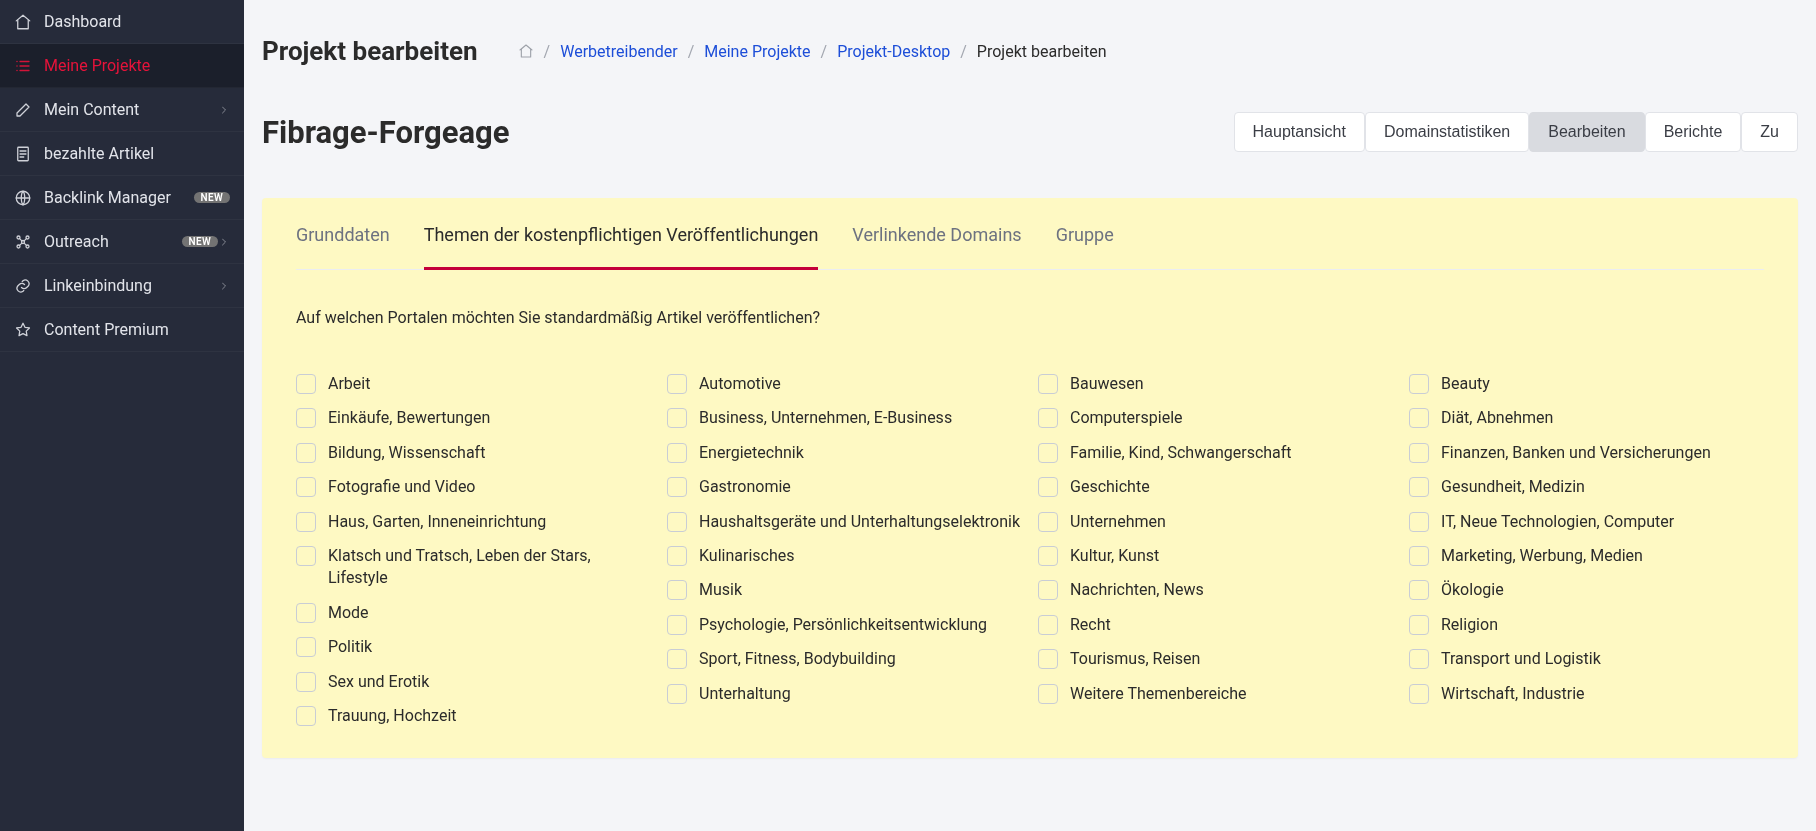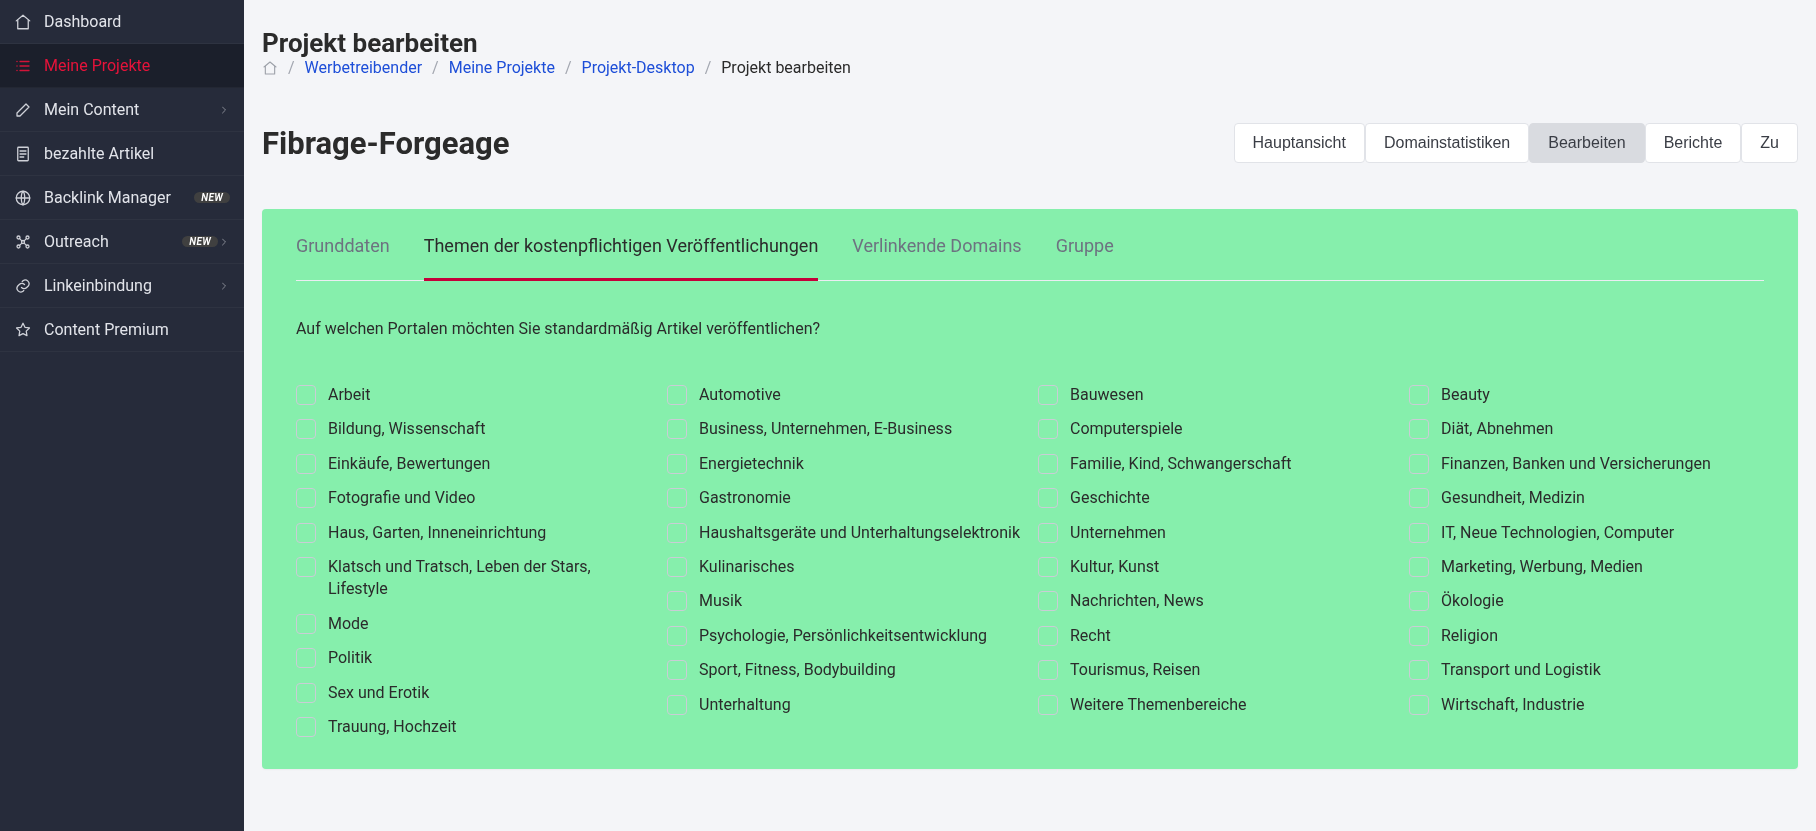--- a/index.html
+++ b/index.html
@@ -6,42 +6,42 @@
   html, body { height: 100%; font-family: -apple-system, BlinkMacSystemFont, "Segoe UI", Roboto, "Helvetica Neue", Arial, sans-serif; font-size: 16px; color: #2b2b2b; }
   body { display: flex; background: #f4f5f8; overflow: hidden; }
 
   
   .sidebar { width: 244px; min-width: 244px; background: #262b3a; color: #d9dbe1; display: flex; flex-direction: column; height: 100vh; }
   .side-item { display: flex; align-items: center; height: 44px; padding: 0 14px; cursor: pointer; font-size: 16px; color: #e2e4ea; position: relative; border-bottom: 1px solid rgba(255,255,255,0.04); }
   .side-item.active { background: #1b1f2b; color: #e6133a; }
   .side-icon { width: 18px; height: 18px; margin-right: 12px; display: inline-flex; align-items: center; justify-content: center; opacity: 0.9; }
   .side-item.active .side-icon { color: #e6133a; }
   .side-label { flex: 1; white-space: nowrap; overflow: hidden; text-overflow: ellipsis; }
-  .side-badge { background: #404040; color: #fff; font-size: 10px; font-weight: 600; padding: 0 7px; border-radius: 10px; margin-left: 8px; letter-spacing: 0.3px; font-style: italic; }
+  .side-badge { background: #737373; color: #fff; font-size: 10px; font-weight: 600; padding: 0 7px; border-radius: 10px; margin-left: 8px; letter-spacing: 0.3px; }
   .side-chevron { margin-left: auto; opacity: 0.6; }
 
   
   .main { flex: 1; overflow: auto; padding: 0 18px 18px 18px; }
 
-  .header-row { display: flex; padding-top: 28px; flex-direction: column; }
+  .header-row { display: flex; align-items: center; padding-top: 36px; }
   .page-header { font-size: 26px; font-weight: 700; color: #2b2b2b; margin-right: 40px; white-space: nowrap; }
   .breadcrumbs { display: flex; align-items: center; gap: 10px; font-size: 16px; color: #7a7f89; flex-wrap: wrap; }
   .breadcrumbs .sep { color: #a3a7b0; }
   .breadcrumbs .crumb { color: #1d4ed8; cursor: pointer; }
   .breadcrumbs .crumb.current { color: #2b2b2b; cursor: default; }
   .bc-home { width: 16px; height: 16px; display: inline-flex; align-items: center; justify-content: center; opacity: 0.7; }
 
   .title-row { display: flex; align-items: center; margin-top: 46px; }
   .project-title { font-size: 31px; font-weight: 700; color: #2b2b2b; flex: 1; }
   .action-btns { display: flex; gap: 0; }
   .action-btns .btn { background: #fff; border: 1px solid #e1e3e8; padding: 10px 18px; font-size: 16px; color: #3a3d45; cursor: pointer; border-radius: 4px; white-space: nowrap; }
   .action-btns .btn.active { background: #d9dbe0; border-color: #d9dbe0; }
   .action-btns .btn:first-child { margin-left: 0; }
 
-  .card { background: #86efac; border-radius: 4px; margin-top: 46px; padding: 0 34px 24px 34px; box-shadow: 0 1px 2px rgba(0,0,0,0.04); min-height: 560px; }
+  .card { background: #fef9c3; border-radius: 4px; margin-top: 46px; padding: 0 34px 24px 34px; box-shadow: 0 1px 2px rgba(0,0,0,0.04); min-height: 560px; }
 
   .tabs { display: flex; gap: 34px; border-bottom: 1px solid #ebedf2; }
   .tab { padding: 26px 0 22px 0; font-size: 18px; color: #6d7280; cursor: pointer; border-bottom: 3px solid transparent; margin-bottom: -1px; }
   .tab.active { color: #2b2b2b; }
   .tab.underline { border-bottom-color: #c4003a; }
 
   .question { margin-top: 38px; font-size: 16px; color: #2b2b2b; }
 
   .topics-grid { margin-top: 40px; display: grid; grid-template-columns: repeat(4, 1fr); column-gap: 16px; }
   .topic-col { display: flex; flex-direction: column; }
@@ -192,25 +192,25 @@
       </div>
     <div class="question">Auf welchen Portalen möchten Sie standardmäßig Artikel veröffentlichen?</div>
     <div class="topics-grid" id="topics-grid">
         <div class="topic-col">
           <label class="topic-item">
             <span class="topic-check"></span>
             <span class="topic-label">Arbeit</span>
           </label>
           <label class="topic-item">
             <span class="topic-check"></span>
+            <span class="topic-label">Einkäufe, Bewertungen</span>
+          </label>
+          <label class="topic-item">
+            <span class="topic-check"></span>
             <span class="topic-label">Bildung, Wissenschaft</span>
-          </label>
-          <label class="topic-item">
-            <span class="topic-check"></span>
-            <span class="topic-label">Einkäufe, Bewertungen</span>
           </label>
           <label class="topic-item">
             <span class="topic-check"></span>
             <span class="topic-label">Fotografie und Video</span>
           </label>
           <label class="topic-item">
             <span class="topic-check"></span>
             <span class="topic-label">Haus, Garten, Inneneinrichtung</span>
           </label>
           <label class="topic-item">

